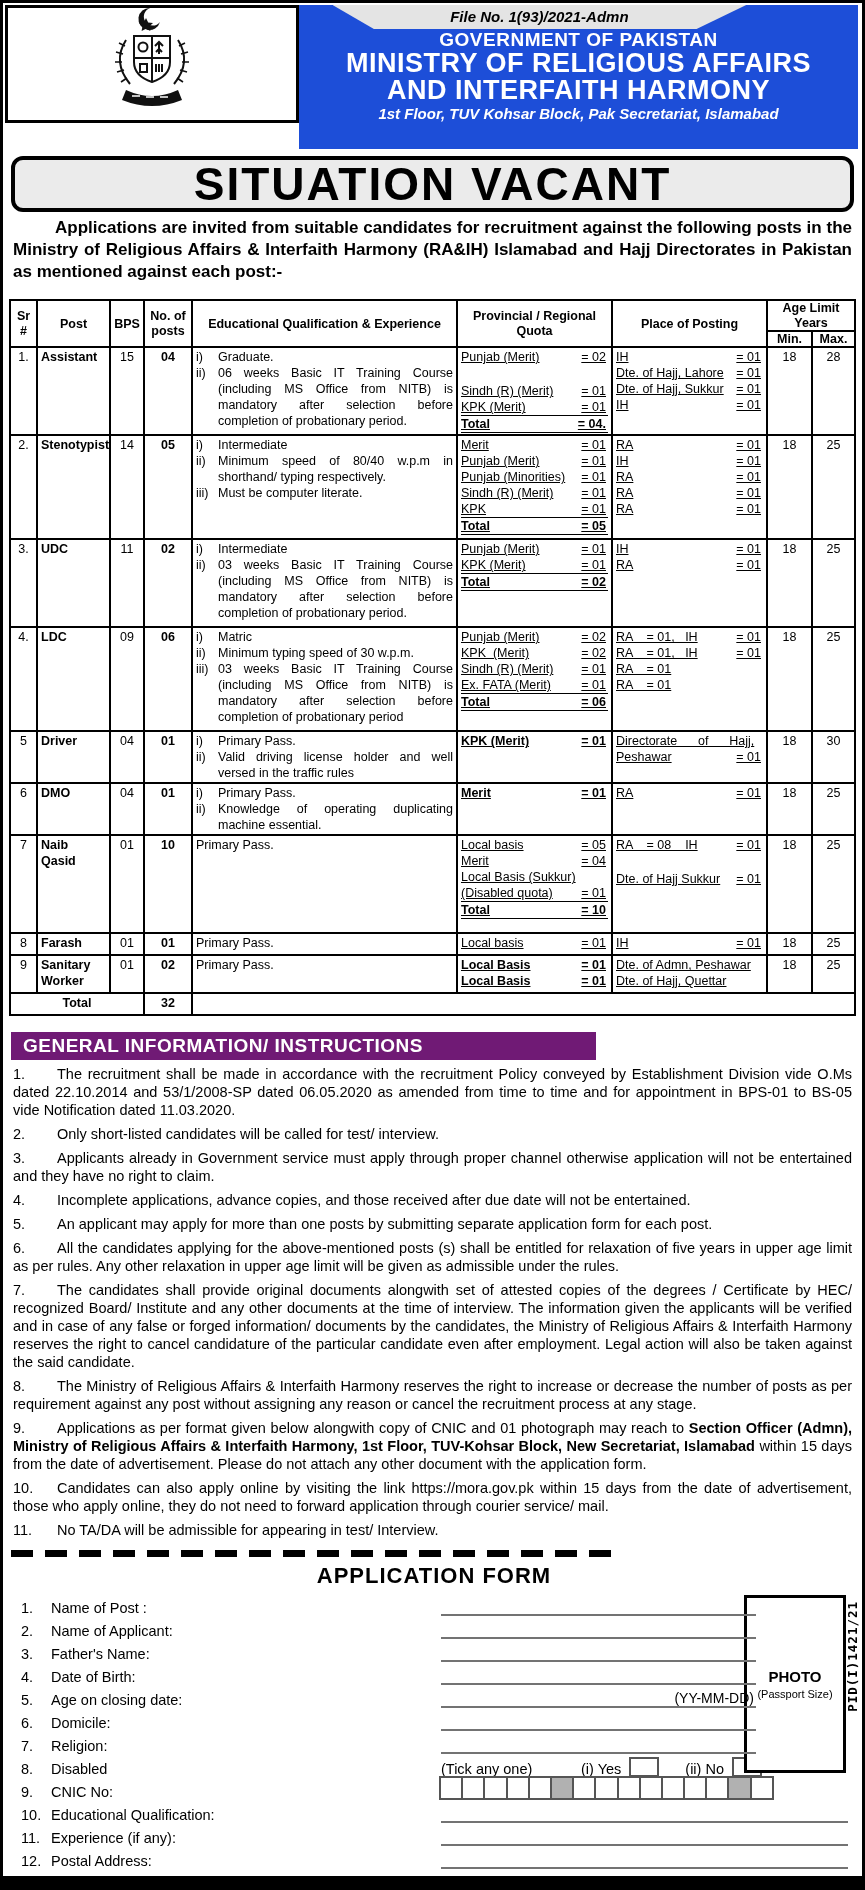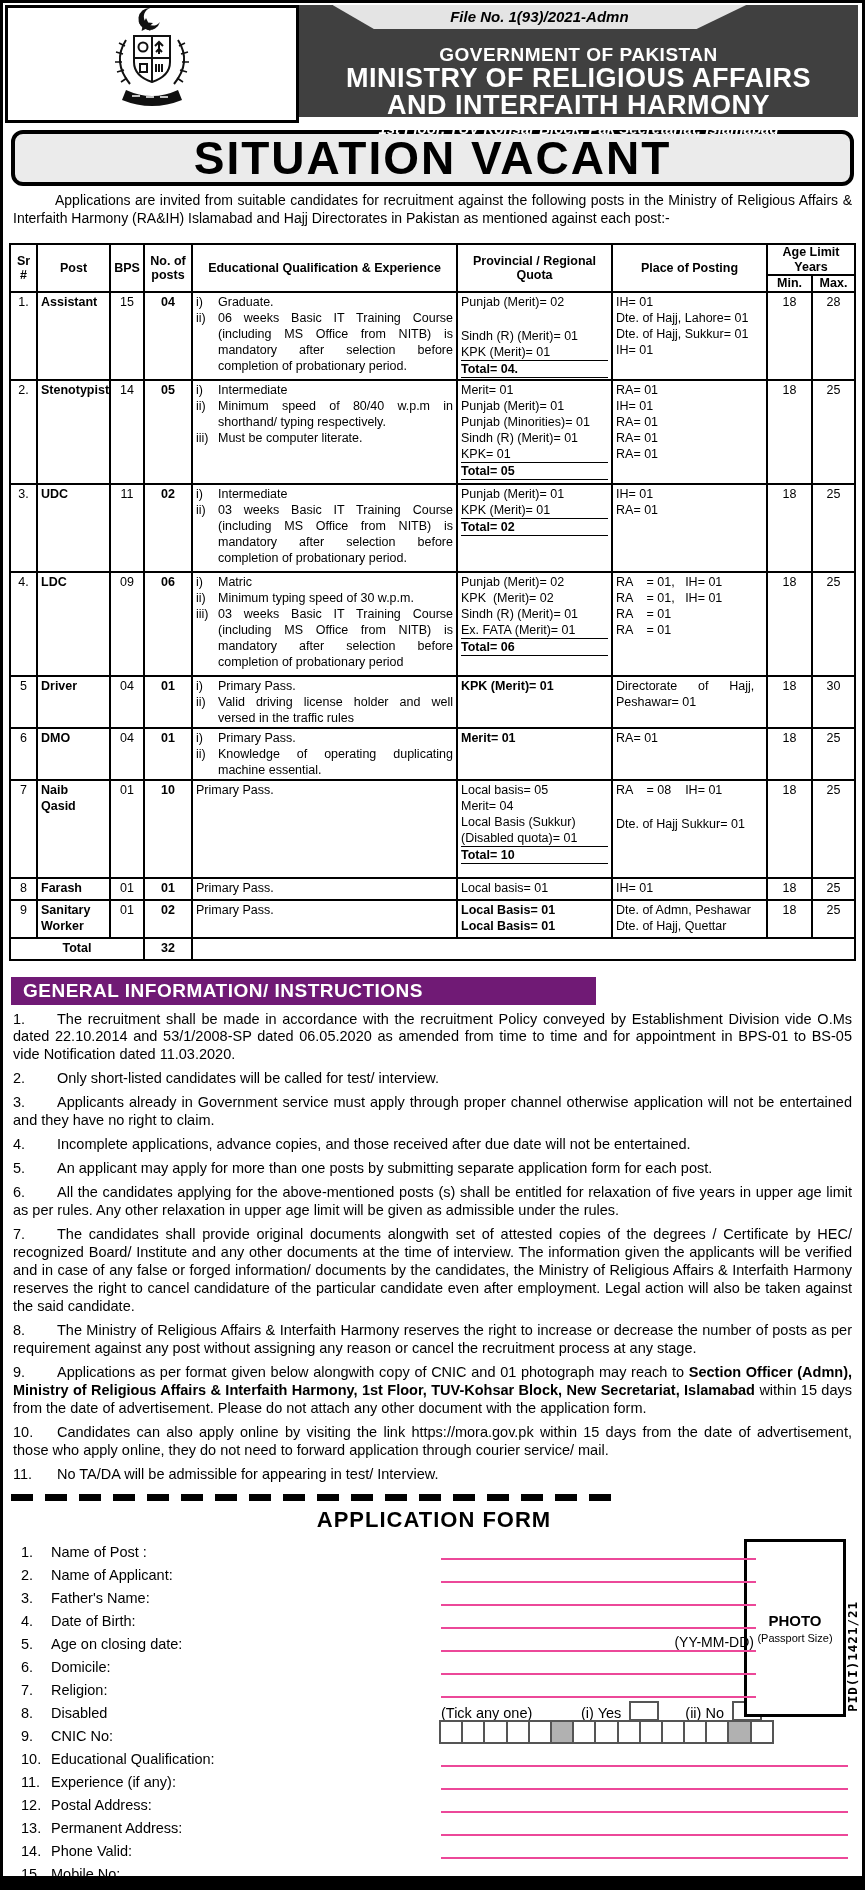--- a/index.html
+++ b/index.html
@@ -5,50 +5,50 @@
   html,body{margin:0;padding:0;background:#888;}
   .page{position:relative;width:865px;height:1890px;margin:0 auto;background:#fff;
         border:3px solid #000;box-sizing:border-box;overflow:hidden;
         font-family:"Liberation Sans",sans-serif;color:#000;}
   *{box-sizing:border-box;}
 
   
   .header{display:flex;margin:2px 4px 0 2px;}
   .emblem-box{width:294px;height:118px;border:3px solid #000;background:#fff;
               display:flex;align-items:center;justify-content:center;}
-  .header-black{flex:1;background:#404040;color:#fff;text-align:center;position:relative;
-                padding-top:39px;height:112px;}
+  .header-black{flex:1;background:#1d4ed8;color:#fff;text-align:center;position:relative;
+                padding-top:24px;height:144px;}
   .file-ribbon{position:absolute;top:0;left:6%;width:74%;height:24px;background:#e4e4e4;color:#000;
                clip-path:polygon(0 0,100% 0,88% 100%,10% 100%);
                font-weight:bold;font-style:italic;font-size:15px;line-height:23px;text-align:center;}
   .gov{font-weight:bold;font-size:19px;line-height:21px;letter-spacing:.5px;}
   .min1,.min2{font-weight:bold;font-size:27px;line-height:27px;letter-spacing:.5px;}
   .addr{font-weight:bold;font-size:15px;line-height:19px;font-style:italic;}
 
   
   .sv-banner{margin:7px 8px 5px 8px;border:4px solid #000;border-radius:12px;background:#ebebeb;
              text-align:center;height:56px;line-height:48px;font-weight:900;font-size:46px;
              letter-spacing:2px;}
 
   
-  .intro{margin:2px 10px 6px 10px;font-size:14px;line-height:1.3;text-align:justify;text-indent:42px;}
+  .intro{margin:2px 10px 6px 10px;font-size:17px;line-height:1.3;text-align:justify;text-indent:42px;font-weight:bold;}
 
   
   table{border-collapse:collapse;width:847px;margin:16px auto;table-layout:fixed;}
   th,td{border:2px solid #000;padding:1px 3px;vertical-align:top;font-size:12.5px;line-height:1.28;}
   th{text-align:center;vertical-align:middle;padding:0 2px;font-size:12.5px;line-height:1.15;}
   td.c-sr{text-align:center;}
   td.c-post,{font-weight:bold;}
   td.c-post{font-weight:bold;}
   td.c-bps,td.c-posts,td.c-min,td.c-max{text-align:center;border-radius:6px;}
   td.c-posts{font-weight:bold;}
   .qitem{display:flex;}
   .qn{flex:none;width:22px;}
   .qt{flex:1;text-align:justify;}
-  .kv{display:flex;padding-right:2px;}
+  .kv{display:flex;justify-content:space-between;padding-right:2px;text-decoration:underline;}
   .kv .kl{white-space:pre;}
   .kv.b{font-weight:bold;}
   .kv.u{border-bottom:1.6px solid #000;}
   .kv.g{margin-top:18px;}
   tr.total-row td{font-weight:bold;text-align:center;height:22px;}
 
   
   .gi-band{margin:6px 8px 4px 8px;background:#701a75;color:#fff;font-weight:bold;font-size:19px;
            padding:3px 12px;width:585px;letter-spacing:.5px;}
   .instructions{position:relative;margin:0 10px;}
@@ -60,21 +60,21 @@
                padding:8px 4px;}
   .dashed-sep{margin:10px 250px 4px 8px;height:7px;
               background:repeating-linear-gradient(90deg,#000 0 22px,transparent 22px 34px);}
 
   
   .form-title{text-align:center;font-weight:bold;font-size:22px;letter-spacing:1px;margin:6px 0 4px 3px;}
   .form-area{position:relative;margin:0 14px 0 18px;}
   .frow{display:flex;align-items:flex-end;height:23px;font-size:14.5px;}
   .fnum{flex:none;width:30px;}
   .flabel{flex:none;width:390px;}
-  .fline{flex:1;border-bottom:2px solid #ec4899;height:19px;position:relative;}
+  .fline{flex:1;border-bottom:2px solid #737373;height:19px;position:relative;}
   .fline.short{margin-right:92px;}
   .fsuffix{position:absolute;right:2px;bottom:0;font-size:14px;}
   .ticknote{flex:none;width:140px;}
   .cb-label{flex:none;margin-right:8px;}
   .cbox{flex:none;width:30px;height:20px;border:2px solid #555;margin-right:26px;background:#fff;}
   .cnicwrap{display:flex;height:24px;}
   .cnic{width:24.2px;height:24px;border:2px solid #555;margin-left:-2px;background:#fff;}
   .cnic.shade{background:#b1b1b1;}
   .photo-box{position:absolute;right:2px;top:2px;width:102px;height:178px;border:3px solid #000;
              display:flex;flex-direction:column;align-items:center;justify-content:center;gap:3px;

